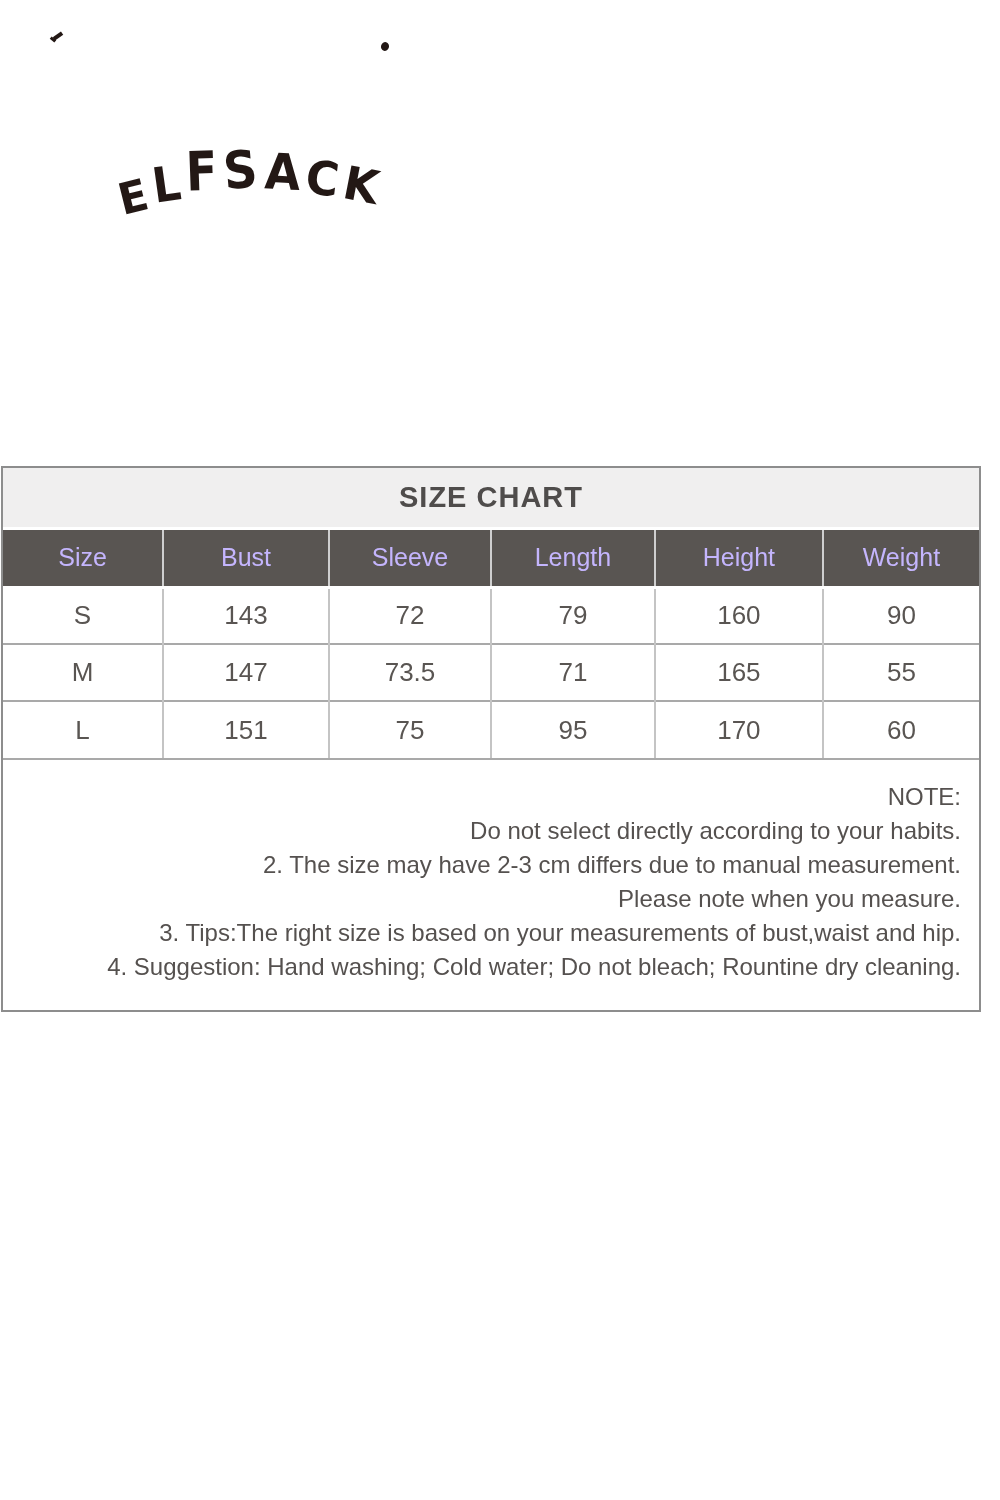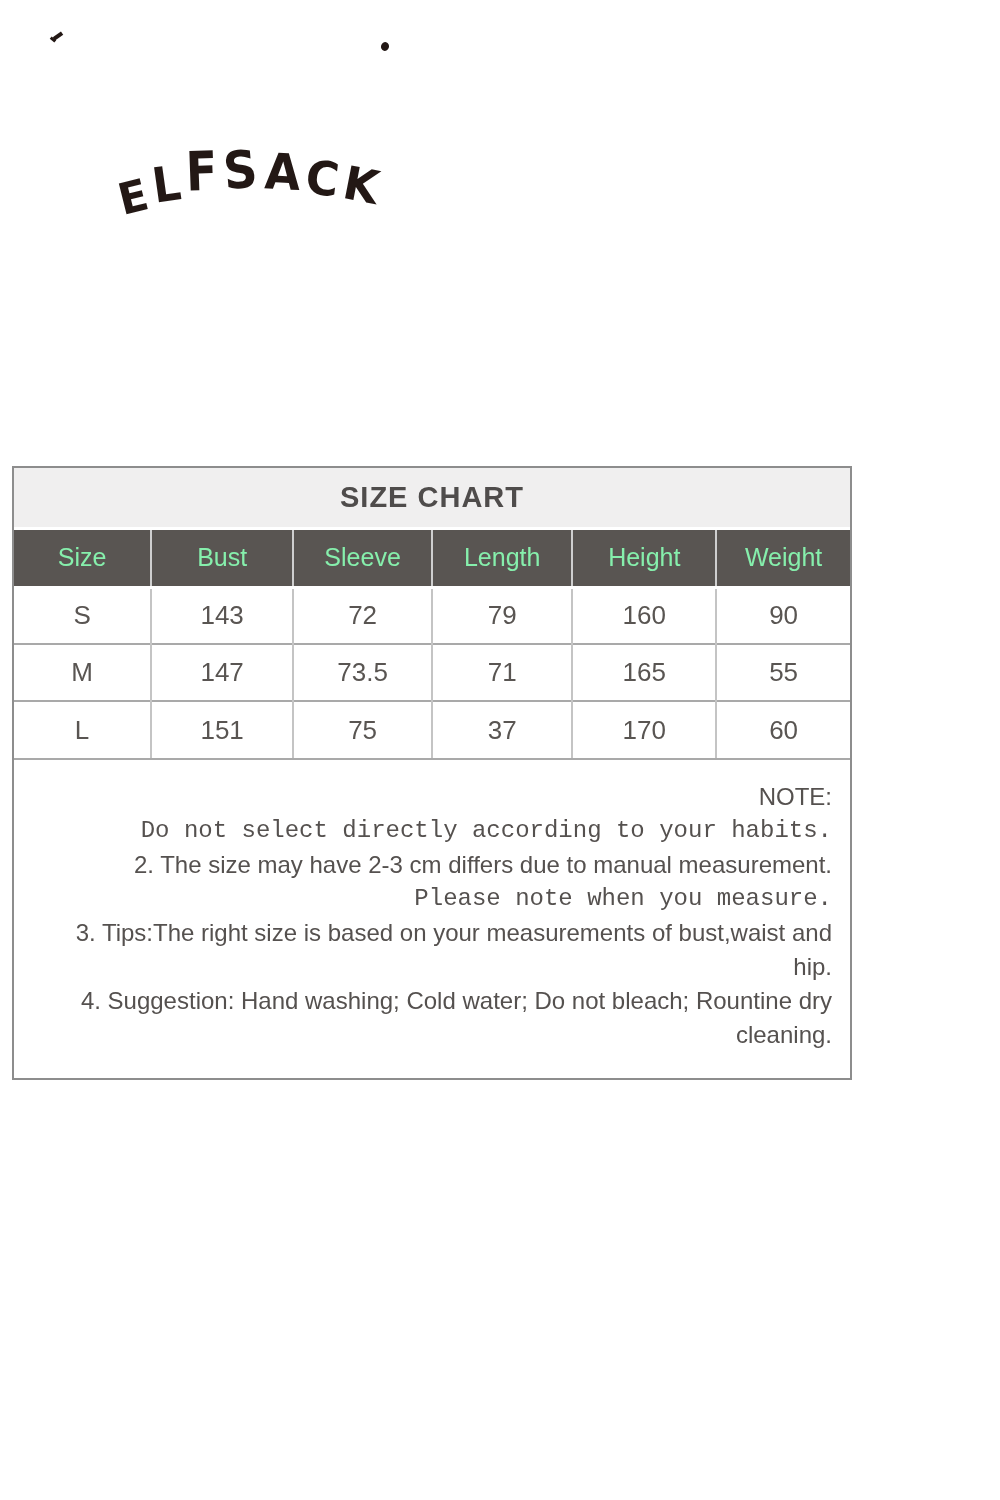--- a/index.html
+++ b/index.html
@@ -42,57 +42,57 @@
     width:10px; height:4px; background:#231815; transform:rotate(-35deg);
   }
   .logo-dot {
     position:absolute; right:-12px; top:-4px;
     width:8px; height:9px; border-radius:50%; background:#231815;
     transform:rotate(15deg);
   }
 
   
   .chart-box {
-    position:absolute; left:12px; top:466px; width:840px;
+    position:absolute; left:1px; top:466px; width:980px;
     border:2px solid #8d8d8d; background:#fff;
   }
   .chart-title {
     height:62px; background:#f0efef;
     display:flex; align-items:center; justify-content:center;
     font-size:29px; font-weight:bold; color:#4f4c4b;
     letter-spacing:1px;
     border-bottom:3px solid #ffffff;
   }
   table.size-table {
     width:100%; border-collapse:collapse; table-layout:fixed;
     font-size:26px; color:#595552;
   }
   table.size-table th {
-    background:#595552; color:#86efac; font-weight:normal;
+    background:#595552; color:#c4b5fd; font-weight:normal;
     height:57px; text-align:center; font-size:25px;
     border-left:2px solid #cfcfcf;
   }
   table.size-table th:first-child { border-left:none; }
   table.size-table td {
     height:57px; text-align:center;
     border-left:2px solid #c4c4c4;
     border-top:2px solid #a9a9a9;
   }
   table.size-table td:first-child { border-left:none; }
   table.size-table tbody tr:first-child td { border-top:3px solid #ffffff; }
 
   
   .note {
     border-top:2px solid #a9a9a9;
     padding:20px 18px 26px 32px;
     font-size:24px; line-height:34px; color:#55514f;text-align:right;
   }
   .note-heading { }
   .note-line { }
-  .note-line.indent { padding-left:30px;font-family:Liberation Mono, monospace; }
+  .note-line.indent { padding-left:30px; }
 </style>
 </head>
 <body>
 
 <div class="page">
 
   <div class="logo">
     <span class="logo-tick"></span>
     <span class="logo-letters"><span class="ch ch0">E</span><span class="ch ch1">L</span><span class="ch ch2">F</span><span class="ch ch3"> </span><span class="ch ch4">S</span><span class="ch ch5">A</span><span class="ch ch6">C</span><span class="ch ch7">K</span></span>
     <span class="logo-dot"></span>
@@ -134,21 +134,21 @@
           <td>147</td>
           <td>73.5</td>
           <td>71</td>
           <td>165</td>
           <td>55</td>
         </tr>
         <tr>
           <td>L</td>
           <td>151</td>
           <td>75</td>
-          <td>37</td>
+          <td>95</td>
           <td>170</td>
           <td>60</td>
         </tr>
       </tbody>
     </table>
 
     <div class="note">
       <div class="note-heading">NOTE:</div>
       <div class="note-line indent">Do not select directly according to your habits.</div>
       <div class="note-line">2. The size may have 2-3 cm differs due to manual measurement.</div>

